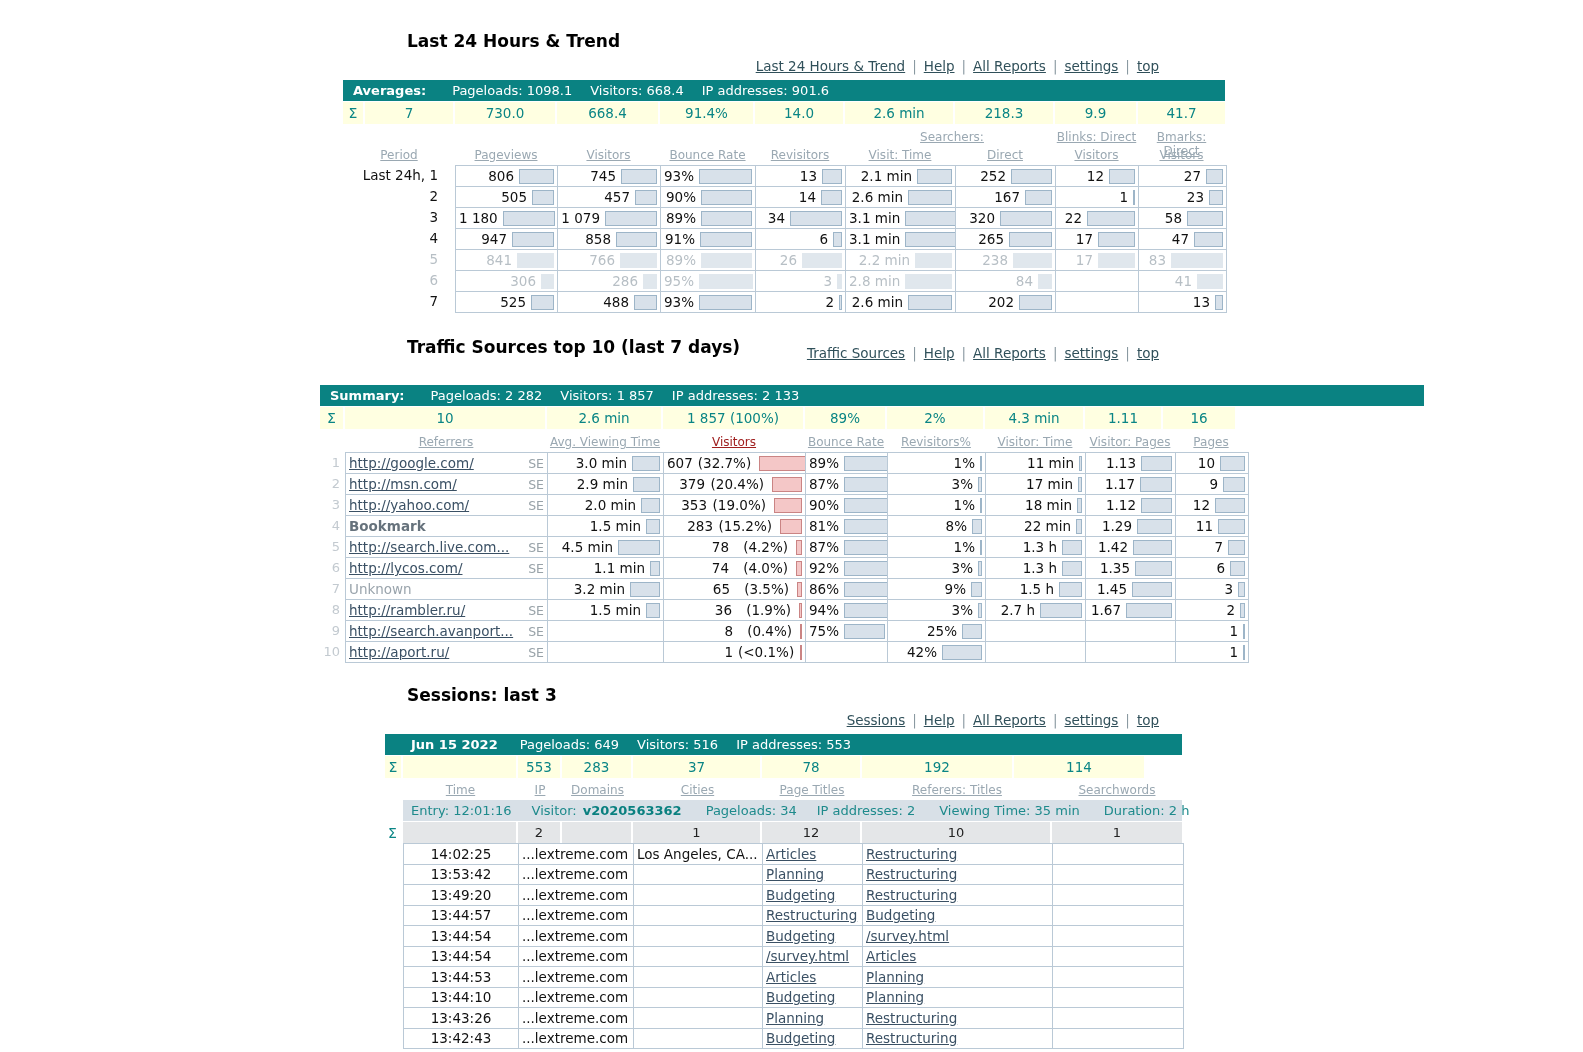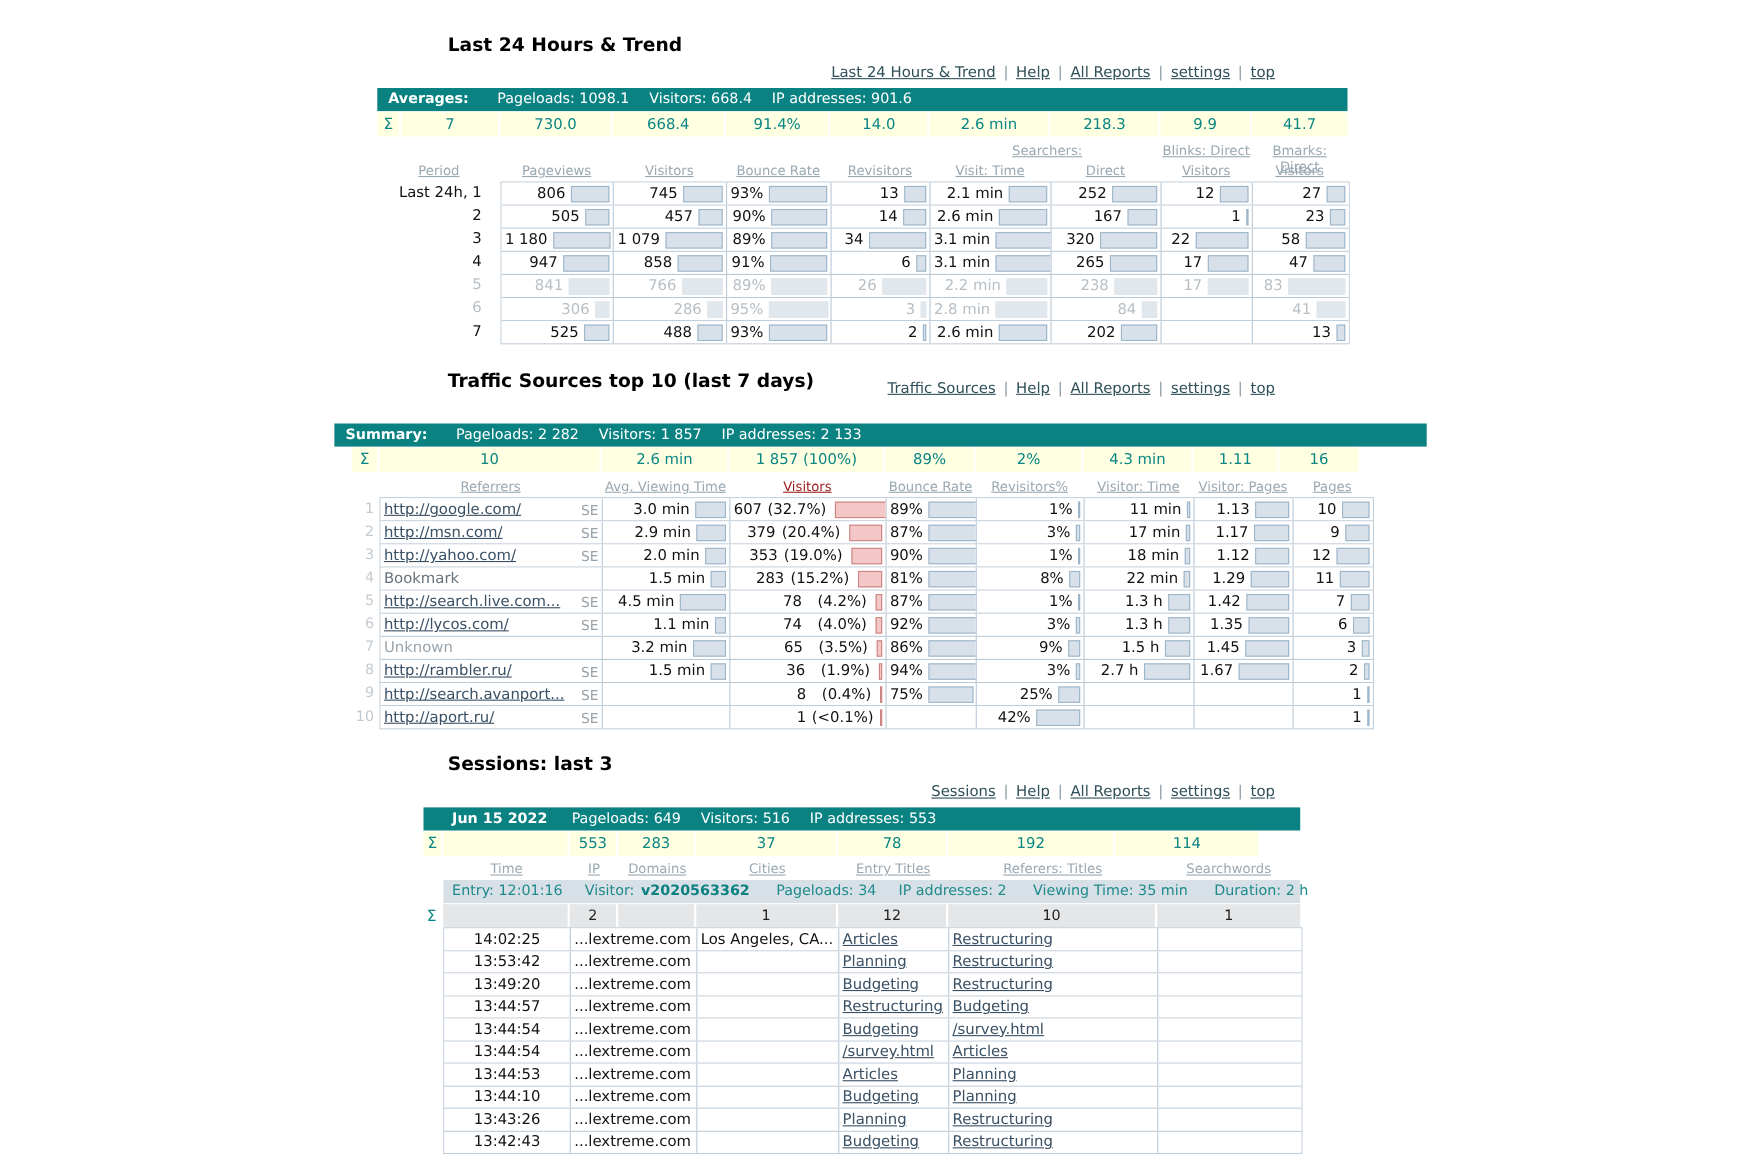--- a/index.html
+++ b/index.html
@@ -33,21 +33,21 @@
   .b{display:inline-block;height:15px;background:#d8e1ea;border:1px solid #9db5c8;box-sizing:border-box;flex:0 0 auto}
   .b.p{background:#f4c7c7;border-color:#ca8484}
   .dim,.dim .num{color:#b7bfc5}
   .dim .b{background:#e0e7ed;border-color:#e0e7ed}
   .periods{position:absolute;text-align:right}
   .periods div{height:21px;line-height:21px;padding-right:9px}
   .guts{position:absolute;font-size:13px;color:#c3cad0;text-align:right;width:20px}
   .guts div{height:21px;line-height:21px}
   .se{background:#f0f1f2}
   .rlink{color:#3a5064;text-decoration:underline;cursor:pointer;white-space:nowrap}
-  .bookmark{color:#66727c;font-weight:normal}
+  .bookmark{color:#66727c;font-weight:bold}
   .unknown{color:#9aa4ac}
   .setag{color:#98a2a8;font-size:12.5px;margin-left:auto;padding-left:4px}
   .refc{padding-left:12px}
   .visn{width:30px;text-align:right}
   .visp{width:54px;text-align:right}
   .visb{margin-left:8px}
   .entry{position:absolute;height:21px;background:#d8e0e7;color:#1e8a8c;font-size:13px;display:flex;align-items:center;white-space:nowrap}
   .entry b{color:#0a8080;margin-left:6px}
   .entry .e1{margin-left:8px}.entry .e2{margin-left:20px}.entry .e3{margin-left:24px}
   .srow{position:absolute;height:21px;display:flex}
@@ -370,21 +370,21 @@
       </div>
   </div>
 </div>
 
 <div class="title" style="left:407px;top:337px">Traffic Sources top 10 (last 7 days)</div>
 
 <div class="nav" style="top:345px">
   <span class="nl">Traffic Sources</span><span class="sep">|</span><span class="nl">Help</span><span class="sep">|</span><span class="nl">All Reports</span><span class="sep">|</span><span class="nl">settings</span><span class="sep">|</span><span class="nl">top</span>
 </div>
 
-<div class="teal" style="left:304px;top:385px;width:993px">
+<div class="teal" style="left:320px;top:385px;width:1104px">
   <b>Summary:</b>
   <span>Pageloads: 2 282</span>
   <span>Visitors: 1 857</span>
   <span>IP addresses: 2 133</span>
 </div>
 
 <div class="sumrow" style="left:320px;top:407px;width:927px">
   <div class="c" style="width:25px">
       <span class="sig">Σ</span>
     </div>
@@ -815,21 +815,21 @@
   <div class="c" style="width:44px">
       <span class="hl">IP</span>
     </div>
   <div class="c" style="width:71px">
       <span class="hl">Domains</span>
     </div>
   <div class="c" style="width:129px">
       <span class="hl">Cities</span>
     </div>
   <div class="c" style="width:100px">
-      <span class="hl">Entry Titles</span>
+      <span class="hl">Page Titles</span>
     </div>
   <div class="c" style="width:190px">
       <span class="hl">Referers: Titles</span>
     </div>
   <div class="c" style="width:130px">
       <span class="hl">Searchwords</span>
     </div>
 </div>
 
 <div class="entry" style="left:403px;top:800px;width:779px">

